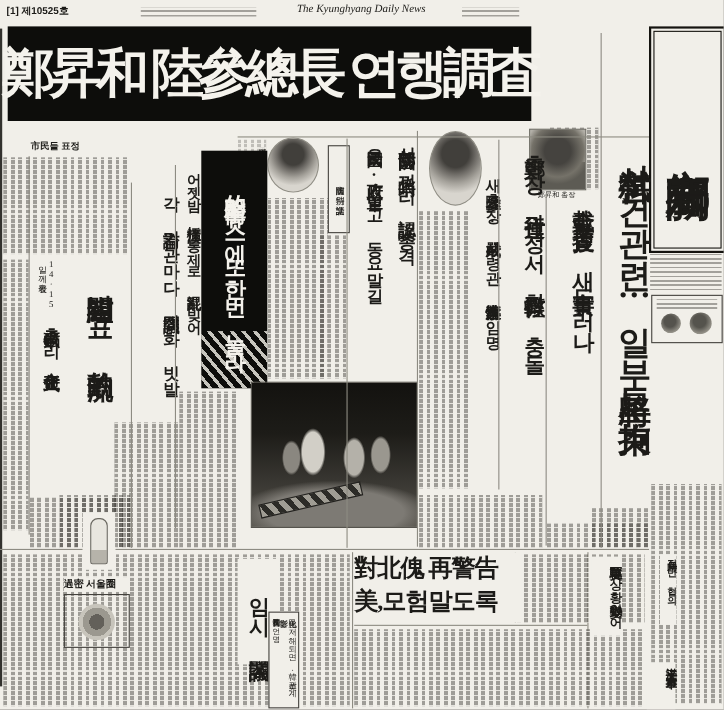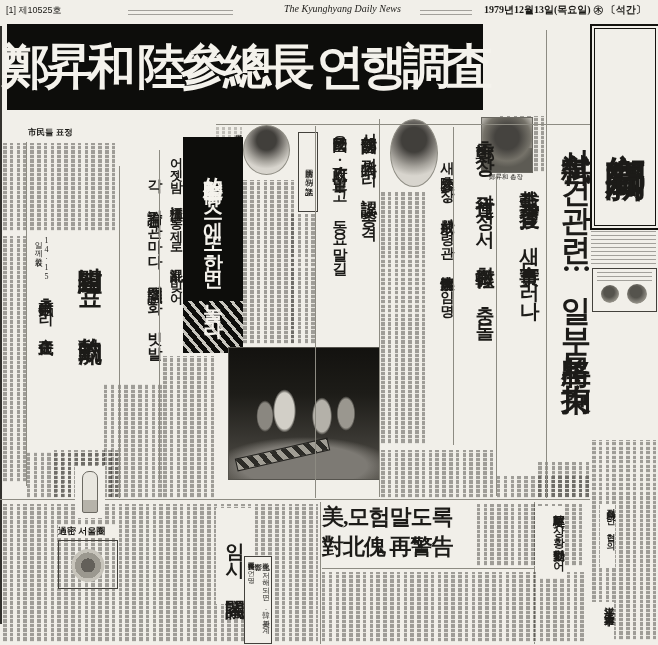--- a/index.html
+++ b/index.html
@@ -76,28 +76,24 @@
   .flower {
     background: radial-gradient(circle at 50% 52%, #63605a 0 7px, #9b988f 7px 13px, #c7c4bb 13px 16px, transparent 17px);
   }
 </style>
 </head>
 <body>
 
 <div class="page">
 
   <div class="abs" style="left:0;top:0;width:658px;height:22px;">
-    <div class="abs" style="left:6px;top:4px;font-size:9px;font-family:'Liberation Sans',sans-serif;">[1] 제10525호</div>
+    <div class="abs" style="left:6px;top:4px;font-size:9px;font-family:'Liberation Sans',sans-serif;font-weight:bold;">[1] 제10525호</div>
     <div class="abs txh" style="left:128px;top:7px;width:105px;height:8px;"></div>
-    <div class="abs" style="left:284px;top:3px;font-size:10px;font-style:italic;">The Kyunghyang Daily News</div>
+    <div class="abs" style="left:270px;top:3px;font-size:10px;font-style:italic;">The Kyunghyang Daily News</div>
     <div class="abs txh" style="left:420px;top:7px;width:52px;height:8px;"></div>
-    <div class="abs" style="left:484px;top:3px;width:172px;font-size:10px;font-weight:700;white-space:nowrap;">
-      <span>1979년12월13일(목요일)</span>
-      <span>㊍ 〔석간〕</span>
-    </div>
   </div>
 
   <div class="abs" style="left:0;top:26px;width:2px;height:598px;background:#33322e;"></div>
 
   <div class="abs banner center" style="left:7px;top:24px;width:476px;height:86px;">
     <div style="font-size:48px;font-weight:700;letter-spacing:-5px;white-space:nowrap;">鄭昇和 陸參總長 연행調査</div>
   </div>
 
   <div class="abs" style="left:590px;top:24px;width:66px;height:202px;border:2px solid #14130f;">
     <div class="center" style="position:absolute;inset:2px;border:1px solid #14130f;">
@@ -186,22 +182,22 @@
 
   <div class="abs paperbg center" style="left:75px;top:466px;width:30px;height:52px;">
     <div style="width:14px;height:40px;border:1px solid #6b6962;border-radius:7px 7px 2px 2px;background:linear-gradient(0deg,#b6b3aa 0 30%,#e8e6df 30%);"></div>
   </div>
   <div class="abs paperbg" style="left:58px;top:525px;width:59px;height:13px;font-size:9px;font-weight:700;text-align:left;">過密 서울圈</div>
   <div class="abs boxed paperbg flower" style="left:58px;top:540px;width:58px;height:47px;"></div>
 
   <div class="abs v hl paperbg center" style="left:216px;top:508px;width:38px;height:96px;font-size:19px;">임시 閣議</div>
 
   <div class="abs paperbg" style="left:322px;top:502px;width:152px;height:64px;">
+    <div class="hl" style="font-size:22px;letter-spacing:-1px;white-space:nowrap;">對北傀 再警告</div>
     <div class="hl" style="font-size:22px;letter-spacing:-1px;white-space:nowrap;">美,모험말도록</div>
-    <div class="hl" style="font-size:22px;letter-spacing:-1px;white-space:nowrap;">對北傀 再警告</div>
   </div>
 
   <div class="abs boxed paperbg" style="left:244px;top:556px;width:26px;height:86px;display:flex;flex-direction:row-reverse;justify-content:center;">
     <span class="v" style="font-size:7.5px;height:80px;">民主化 저해되면 韓·美관계 影響</span>
     <span class="v" style="font-size:7px;height:60px;">美國務長官 언명</span>
   </div>
 
   <div class="abs v hl paperbg" style="left:538px;top:506px;width:26px;height:72px;font-size:11.5px;letter-spacing:0;">駐韓美軍 상황變動없어</div>
 
 </div>

